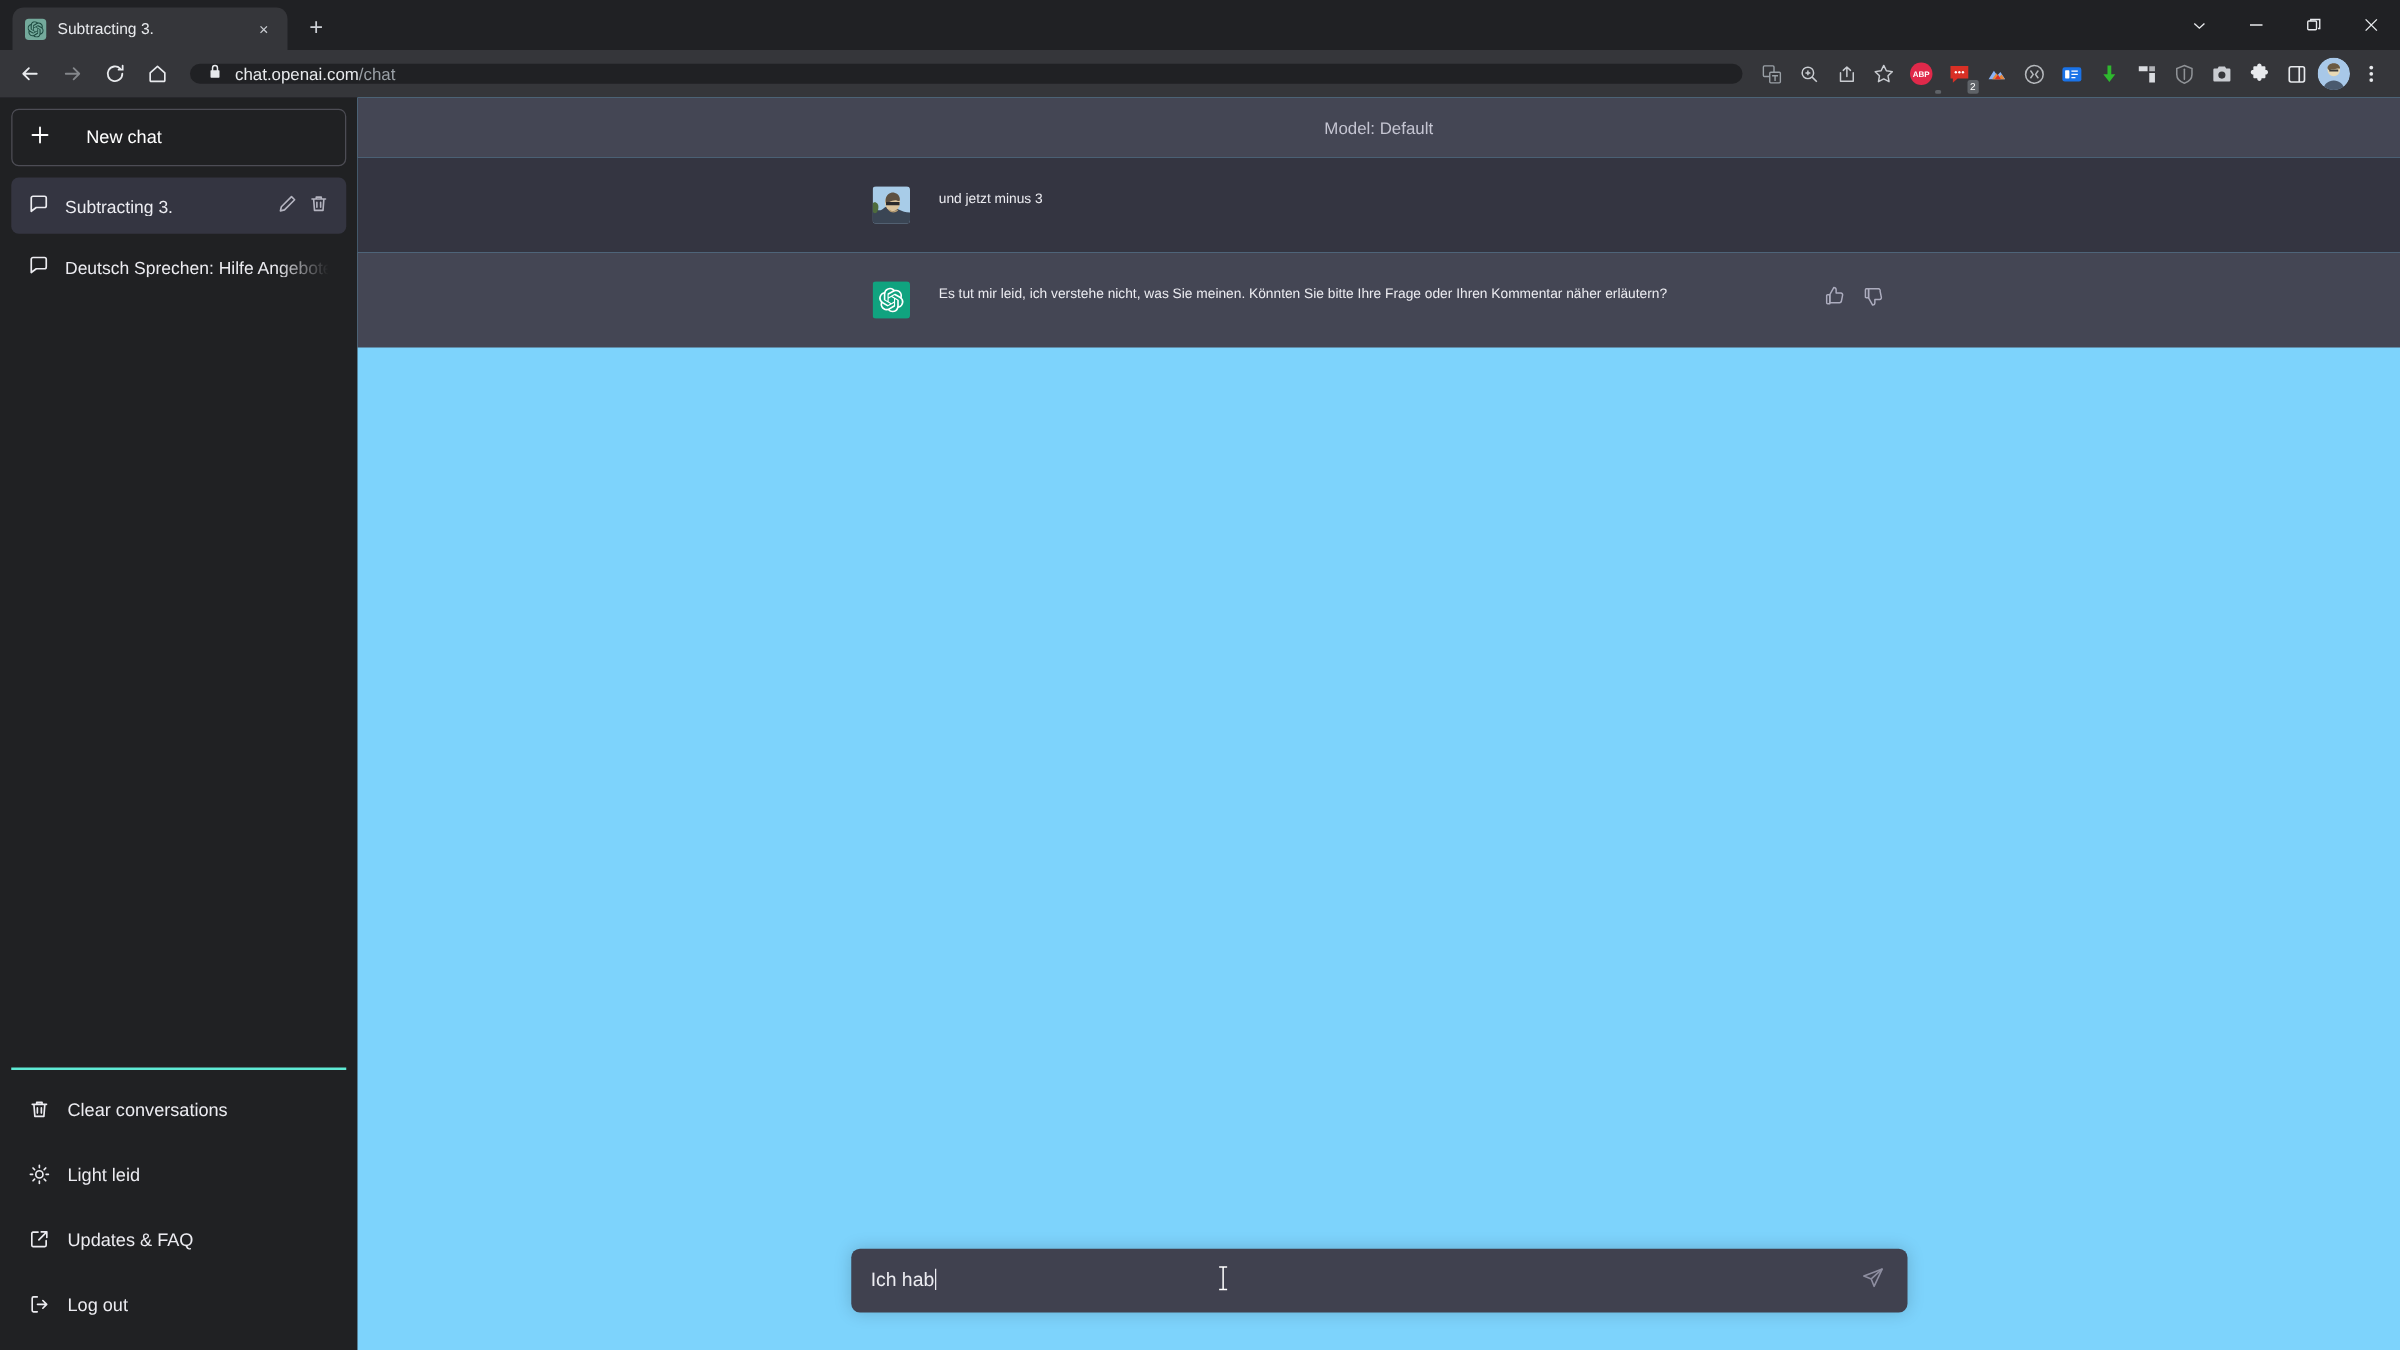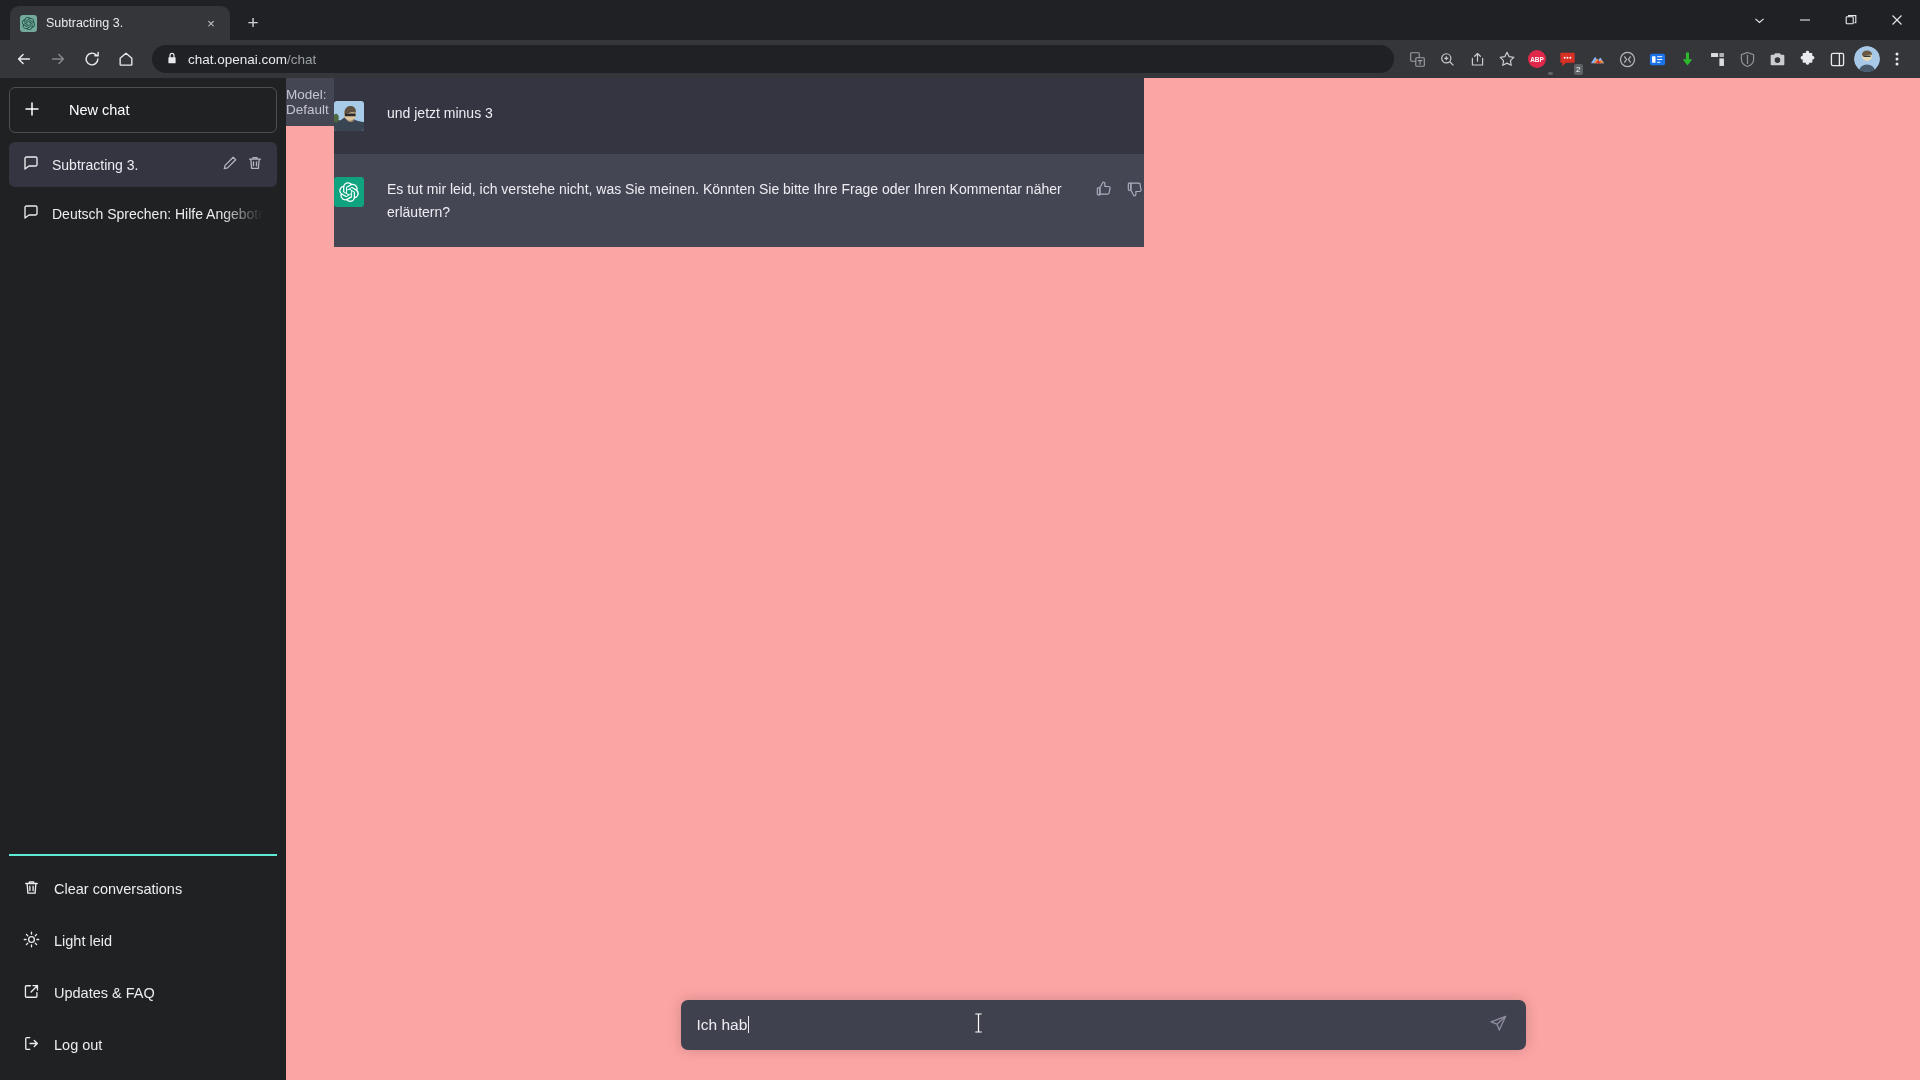--- a/index.html
+++ b/index.html
@@ -49,21 +49,21 @@
   .toolbar {
     height:38px; background:#35363a; display:flex; align-items:center;
     padding:0 8px; gap:2px; flex:0 0 38px;
   }
   .navbtn {
     width:32px; height:32px; border-radius:50%; display:flex;
     align-items:center; justify-content:center; color:#e8eaed; flex:0 0 32px;
   }
   .navbtn.disabled { color:#888b8f; }
   .omnibox {
-    flex:1; height:28px; background:#202124; border-radius:14px;
+    flex:1; height:16px; background:#202124; border-radius:14px;
     display:flex; align-items:center; padding:0 14px; gap:10px; margin:0 8px;
     min-width:0;
   }
   .omnibox .url { color:#e8eaed; font-size:13.5px; white-space:nowrap; }
   .omnibox .url .path { color:#9aa0a6; }
   .ext-tray { display:flex; align-items:center; gap:4px; padding-right:2px; }
   .ext {
     width:26px; height:26px; display:flex; align-items:center;
     justify-content:center; position:relative; flex:0 0 26px;
   }
@@ -98,32 +98,32 @@
             mask-image:linear-gradient(to right,#000 80%,transparent);
   }
   .conv-actions { display:flex; gap:9px; align-items:center; }
   .sidebar-spacer { flex:1; }
   .sidebar-bottom { border-top:2px solid #5eead4; padding-top:7px; }
   .sb-item {
     height:52px; border-radius:6px; display:flex; align-items:center;
     gap:14px; padding:0 14px; font-size:14.5px; color:#ececf1;
   }
 
-  .main { flex:1; display:flex; flex-direction:row; min-width:0; background:#fca5a5; position:relative; }
+  .main { flex:1; display:flex; flex-direction:column; min-width:0; background:#7dd3fc; position:relative; }
   .model-bar {
     height:48px; flex:0 0 48px; background:#444654; display:flex;
     align-items:center; justify-content:center; color:#c5c5d2; font-size:13.5px;
   }
   .thread { flex:0 0 auto; }
   .msg { display:flex; justify-content:center; padding:23px 0; }
   .msg.user { background:#343541; }
   .msg.assistant { background:#444654; }
   .msg-inner { width:810px; display:flex; gap:23px; align-items:flex-start; position:relative; }
   .msg-avatar { width:30px; height:30px; flex:0 0 30px; border-radius:3px; overflow:hidden; }
-  .msg-text { color:#ececf1; font-size:14px; line-height:1.65; flex:1; padding-top:1px; }
+  .msg-text { color:#ececf1; font-size:11px; line-height:1.65; flex:1; padding-top:1px; }
   .msg-actions { display:flex; gap:13px; align-items:center; padding-top:3px; }
 
   .composer-wrap {
     position:absolute; left:0; right:0; bottom:0; height:auto;
     padding:0 0 30px 0; display:flex; justify-content:center; pointer-events:none;
   }
   .composer {
     width:845px; background:#40414f; border-radius:7px;
     box-shadow:0 0 14px rgba(0,0,0,.18); display:flex; align-items:flex-end;
     padding:16px 48px 16px 16px; position:relative; pointer-events:auto;

